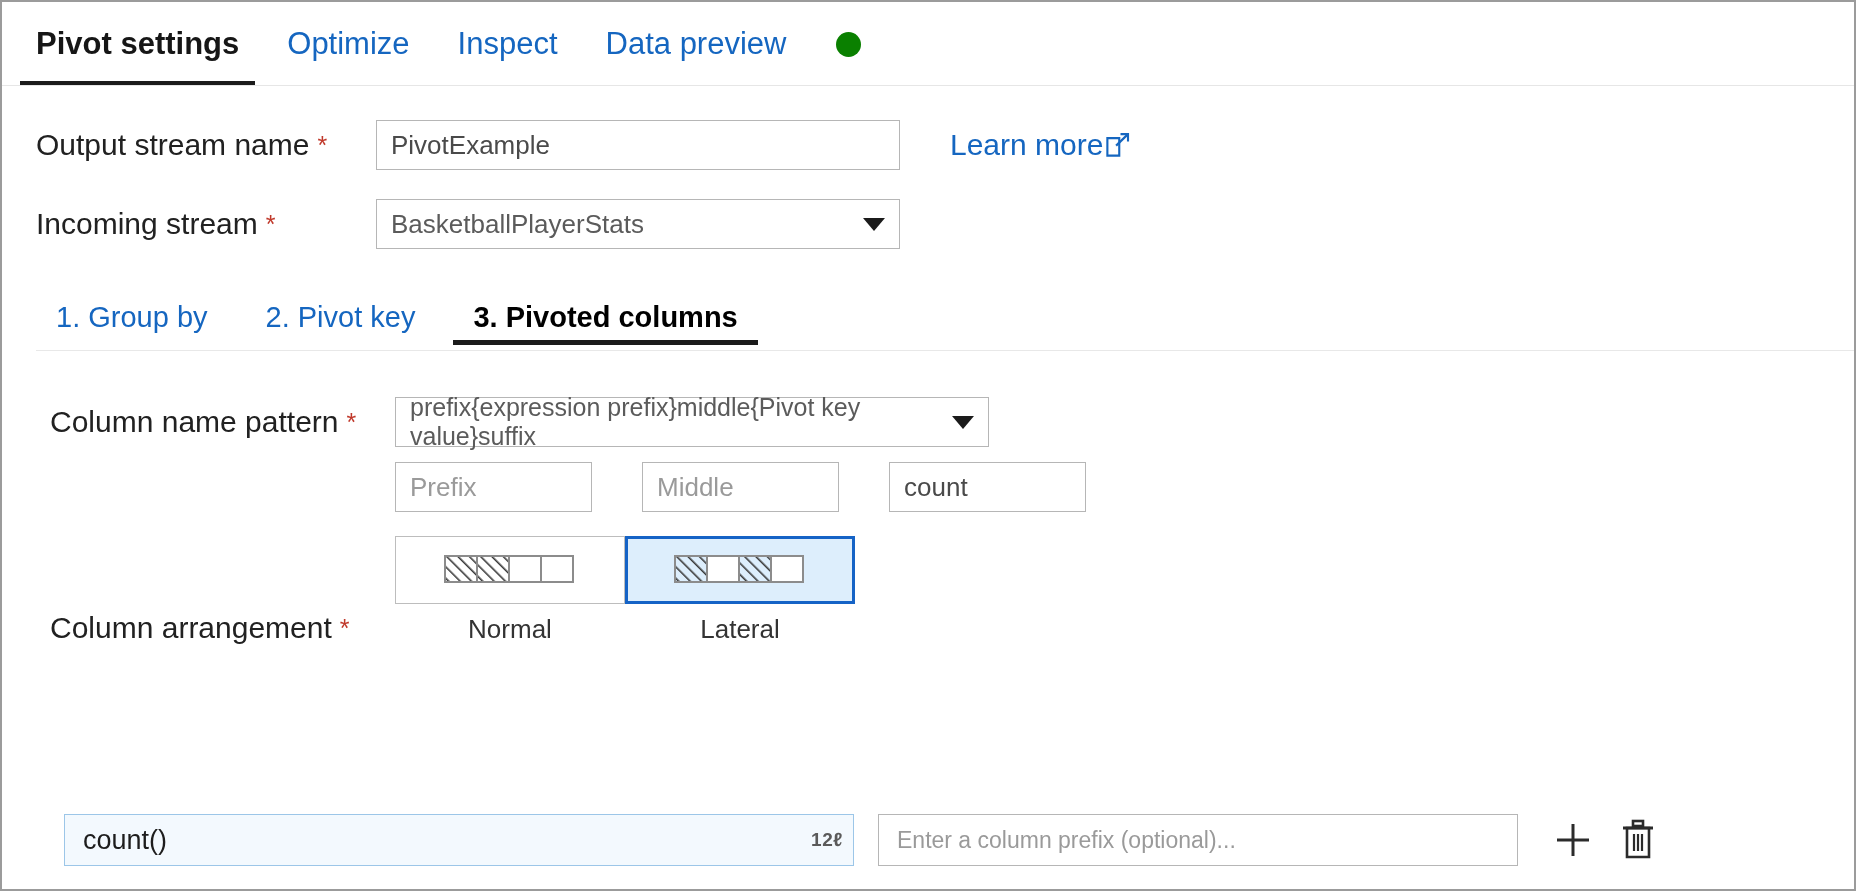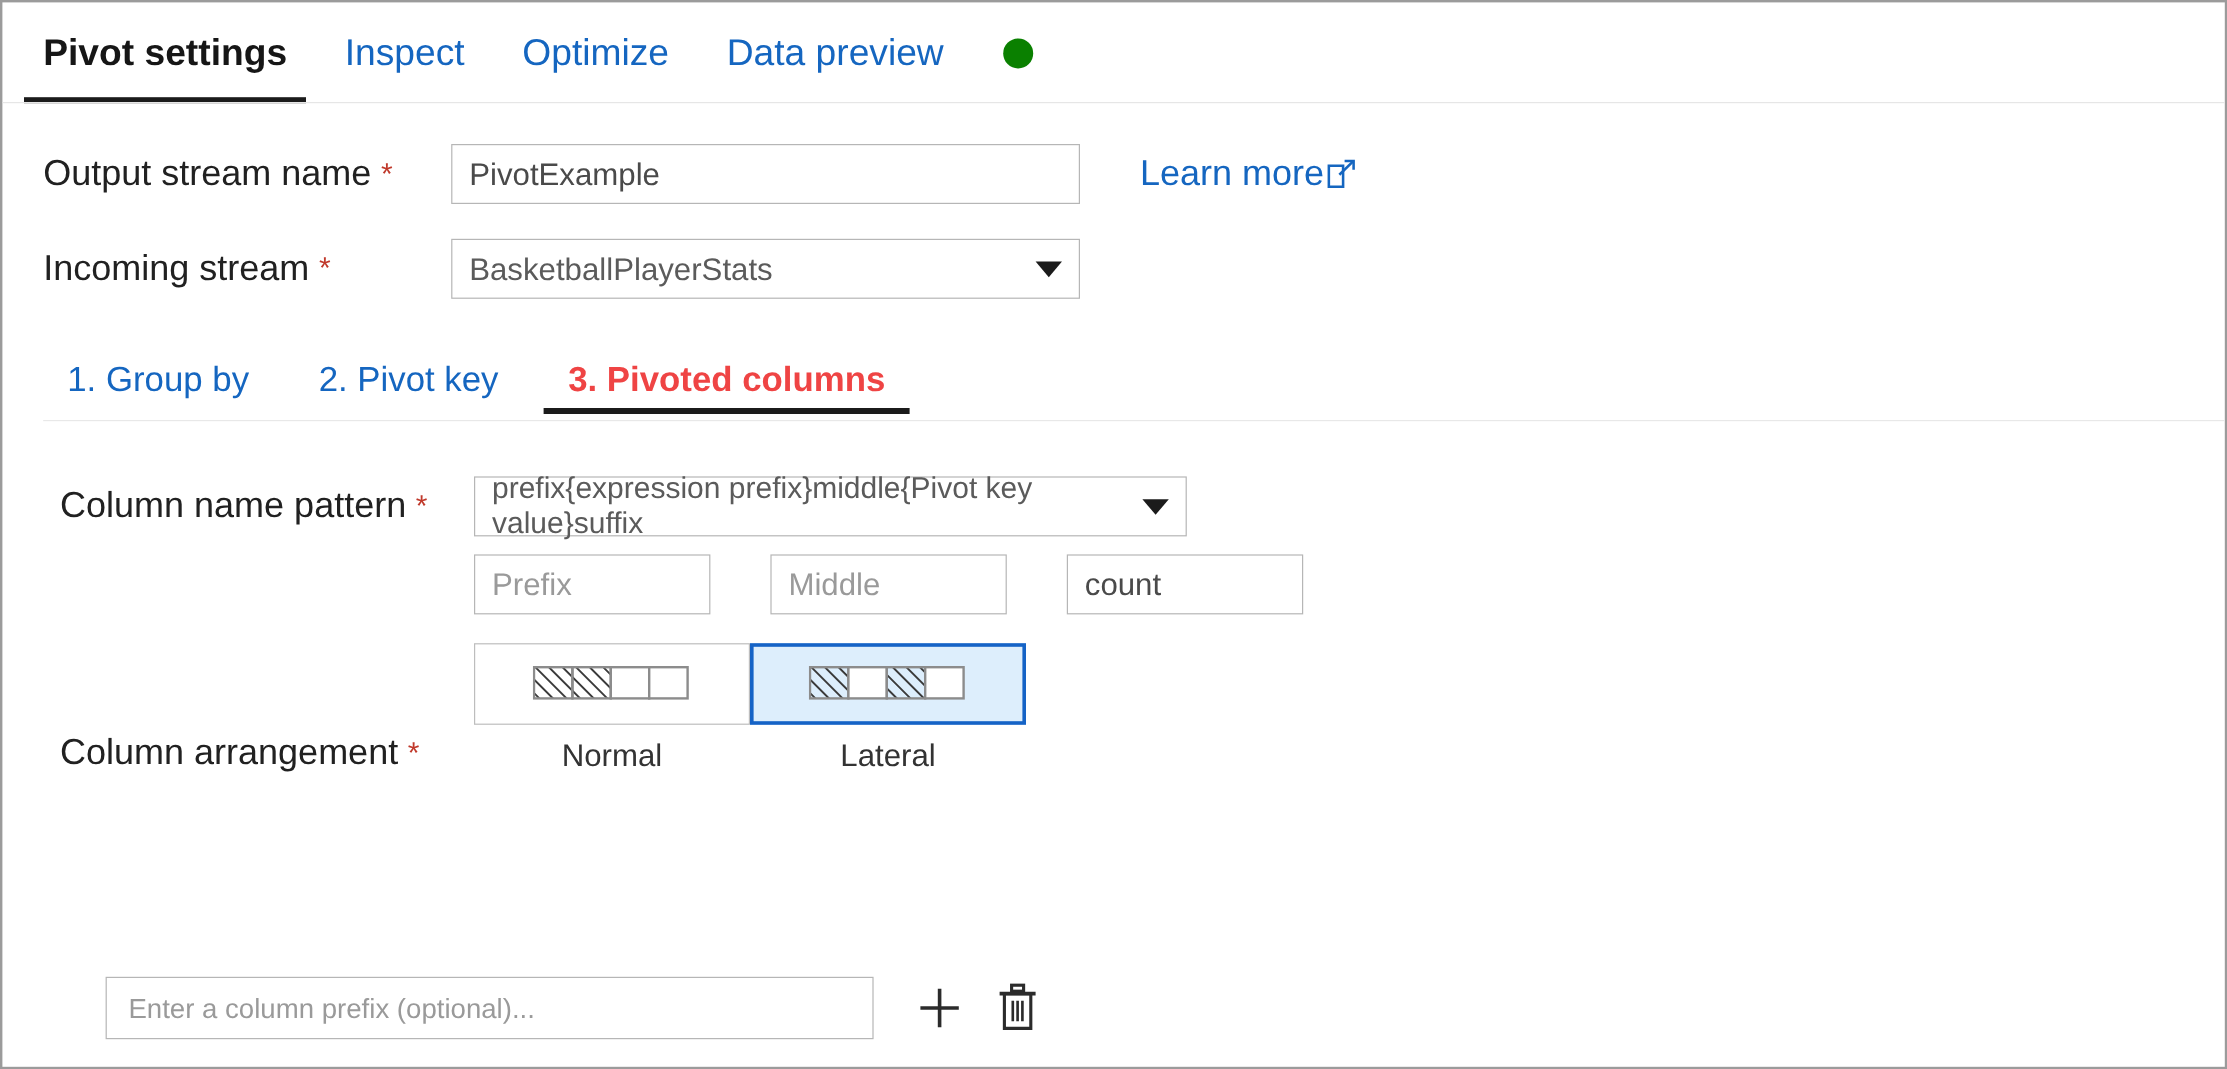--- a/index.html
+++ b/index.html
@@ -178,21 +178,21 @@
     position: relative;
     font-size: 29px;
     color: #1566c0;
     line-height: 56px;
     padding: 0 20px;
     margin-right: 18px;
     white-space: nowrap;
     cursor: pointer;
   }
   .subtab.active {
-    color: #ef4444;
+    color: #000000;
     font-weight: bold;
   }
   .subtab.active:after {
     content: "";
     position: absolute;
     left: 0; right: 0; bottom: 0;
     height: 5px;
     background: #1b1b1b;
   }
 
@@ -308,24 +308,24 @@
 </head>
 <body>
 
 <div class="screen">
 
   <div class="tabbar">
     <div class="tab active">
       <span>Pivot settings</span>
     </div>
     <div class="tab">
+      <span>Optimize</span>
+    </div>
+    <div class="tab">
       <span>Inspect</span>
-    </div>
-    <div class="tab">
-      <span>Optimize</span>
     </div>
     <div class="tab">
       <span>Data preview</span>
     </div>
     <span class="status-dot"></span>
   </div>
 
   <div class="body-area">
 
     <div class="row row-output">
@@ -429,20 +429,24 @@
           </div>
           <div class="arr-caption">Lateral</div>
         </div>
 
       </div>
     </div>
 
   </div>
 
   <div class="agg-row">
+    <div class="agg-expr">
+      <span class="expr">count()</span>
+      <span class="type">12ℓ</span>
+    </div>
     <div class="agg-prefix">
       <span>Enter a column prefix (optional)...</span>
     </div>
     <div class="icon-btn">
       <svg width="42" height="42" viewBox="0 0 42 42">
         <line x1="21" y1="5" x2="21" y2="37" stroke="#2b2b2b" stroke-width="3"></line>
         <line x1="5" y1="21" x2="37" y2="21" stroke="#2b2b2b" stroke-width="3"></line>
       </svg>
     </div>
     <div class="icon-btn trash">

